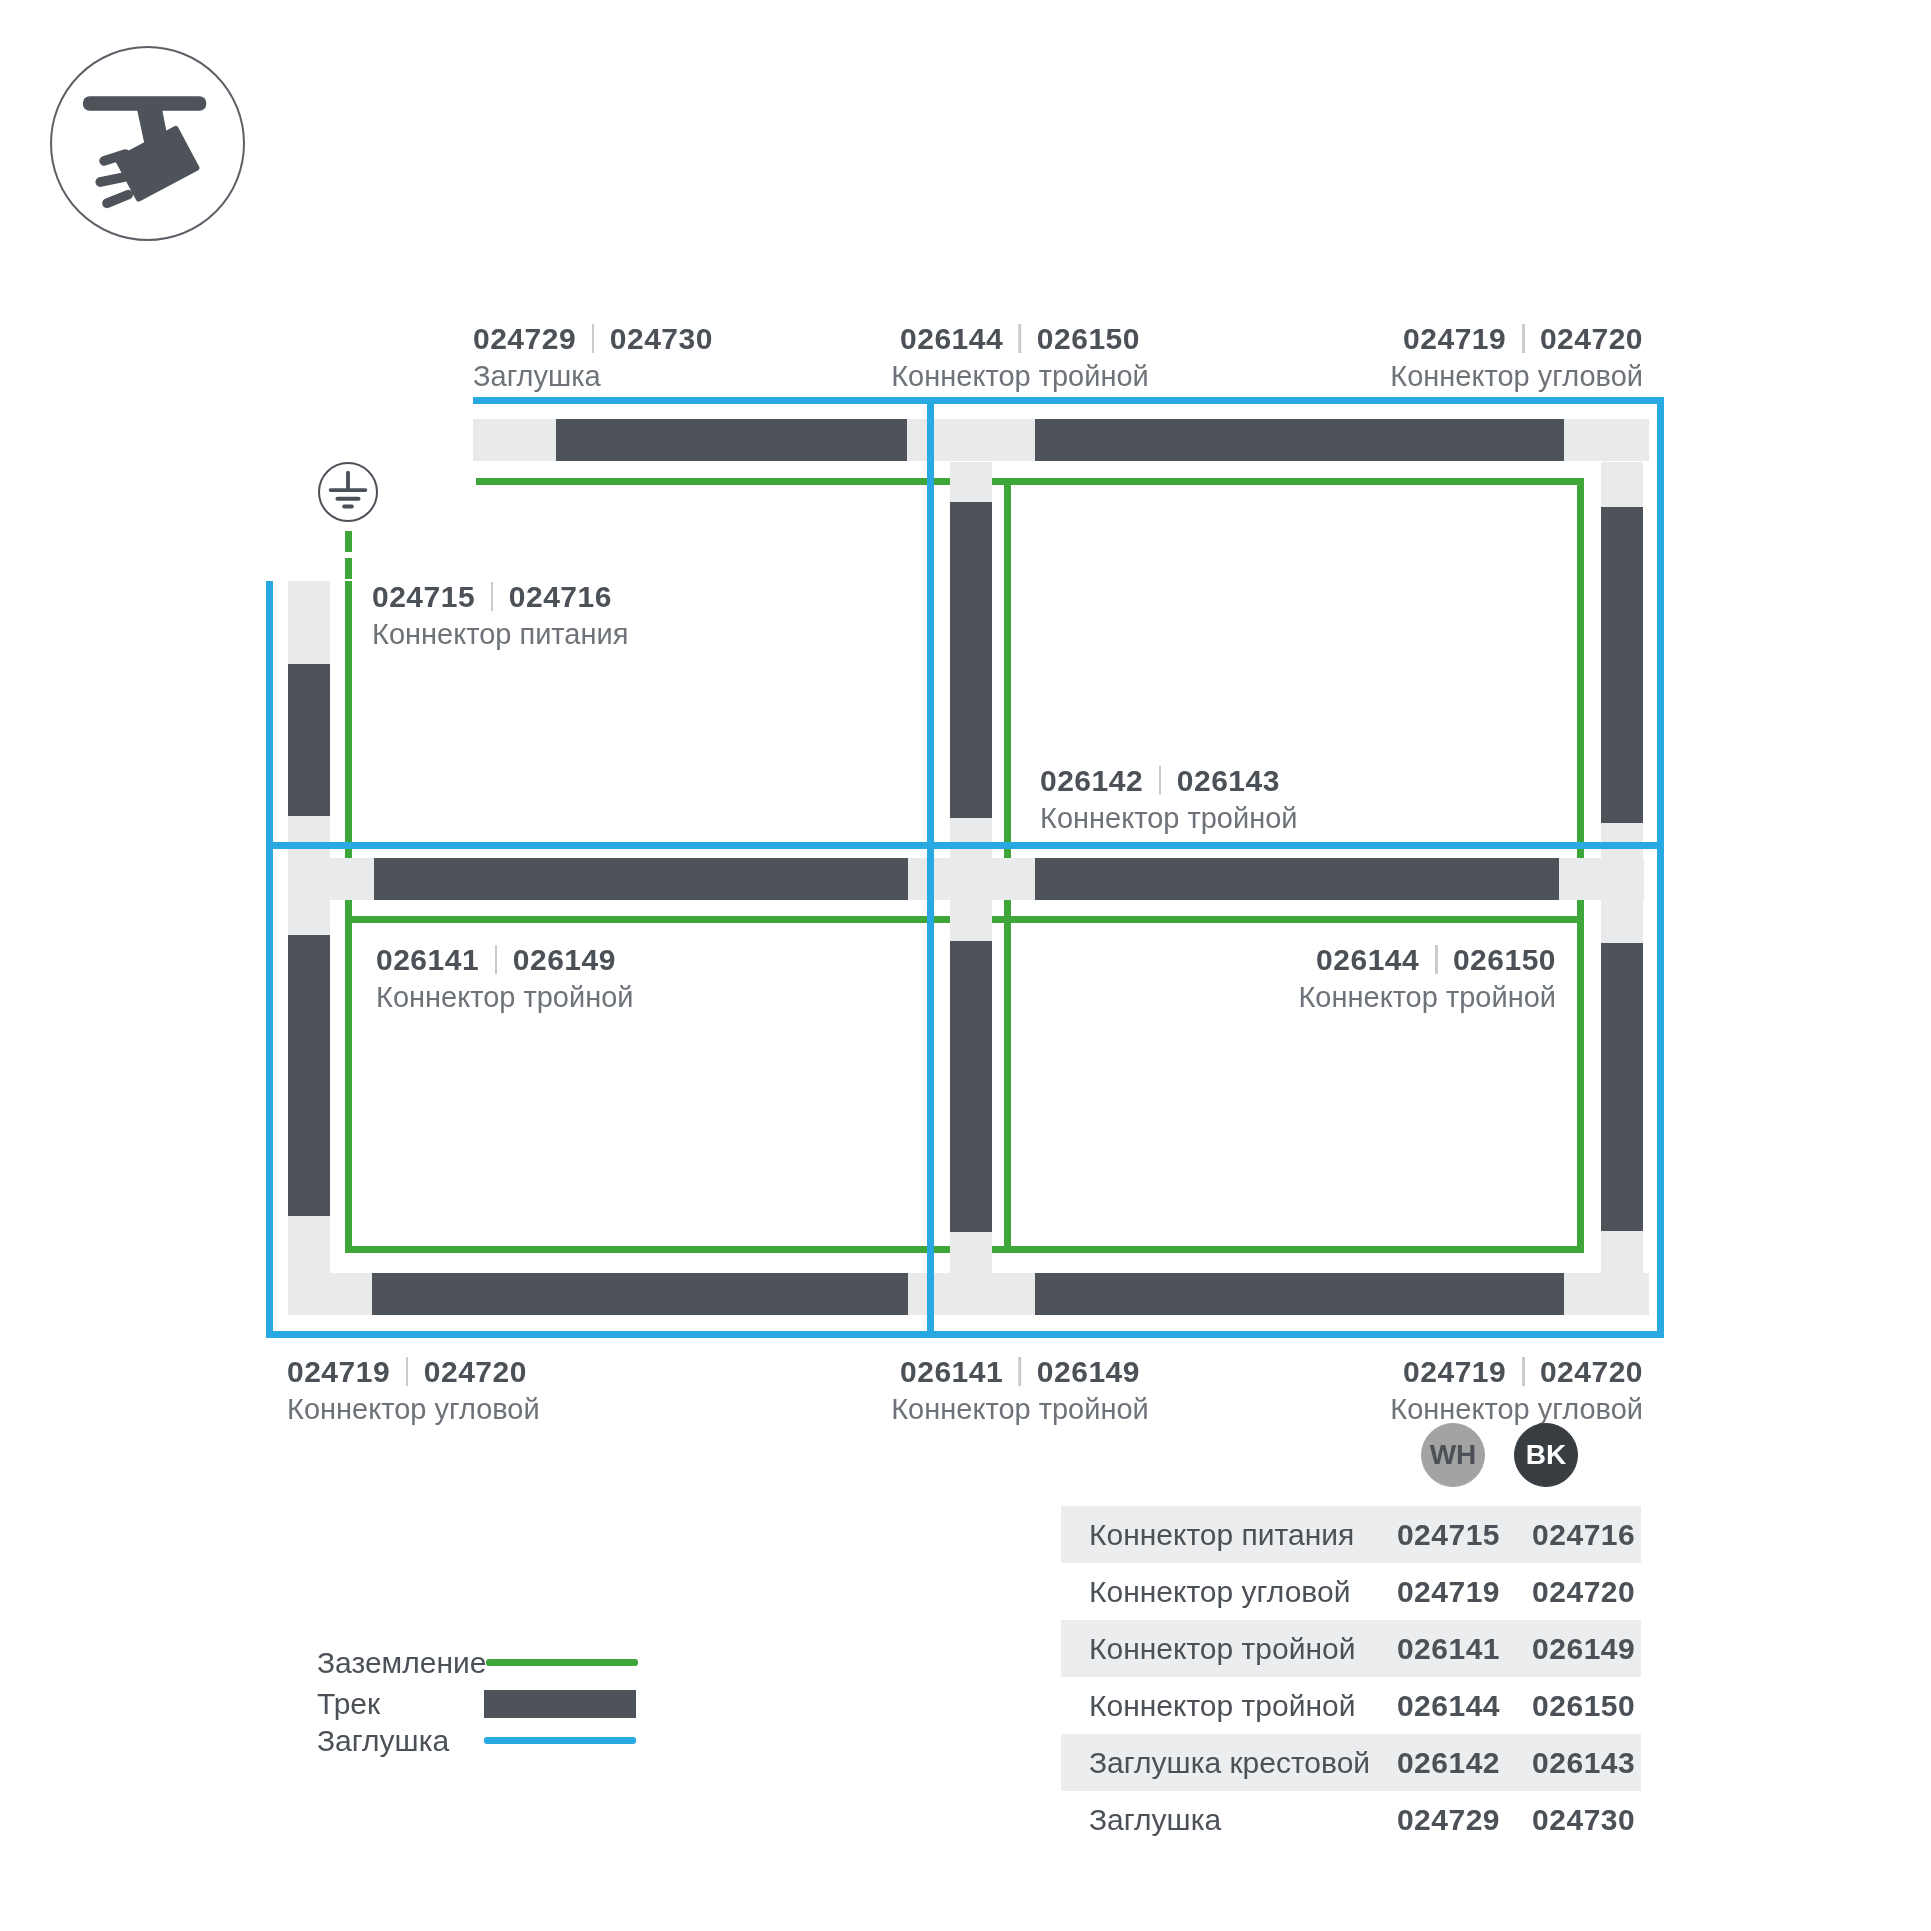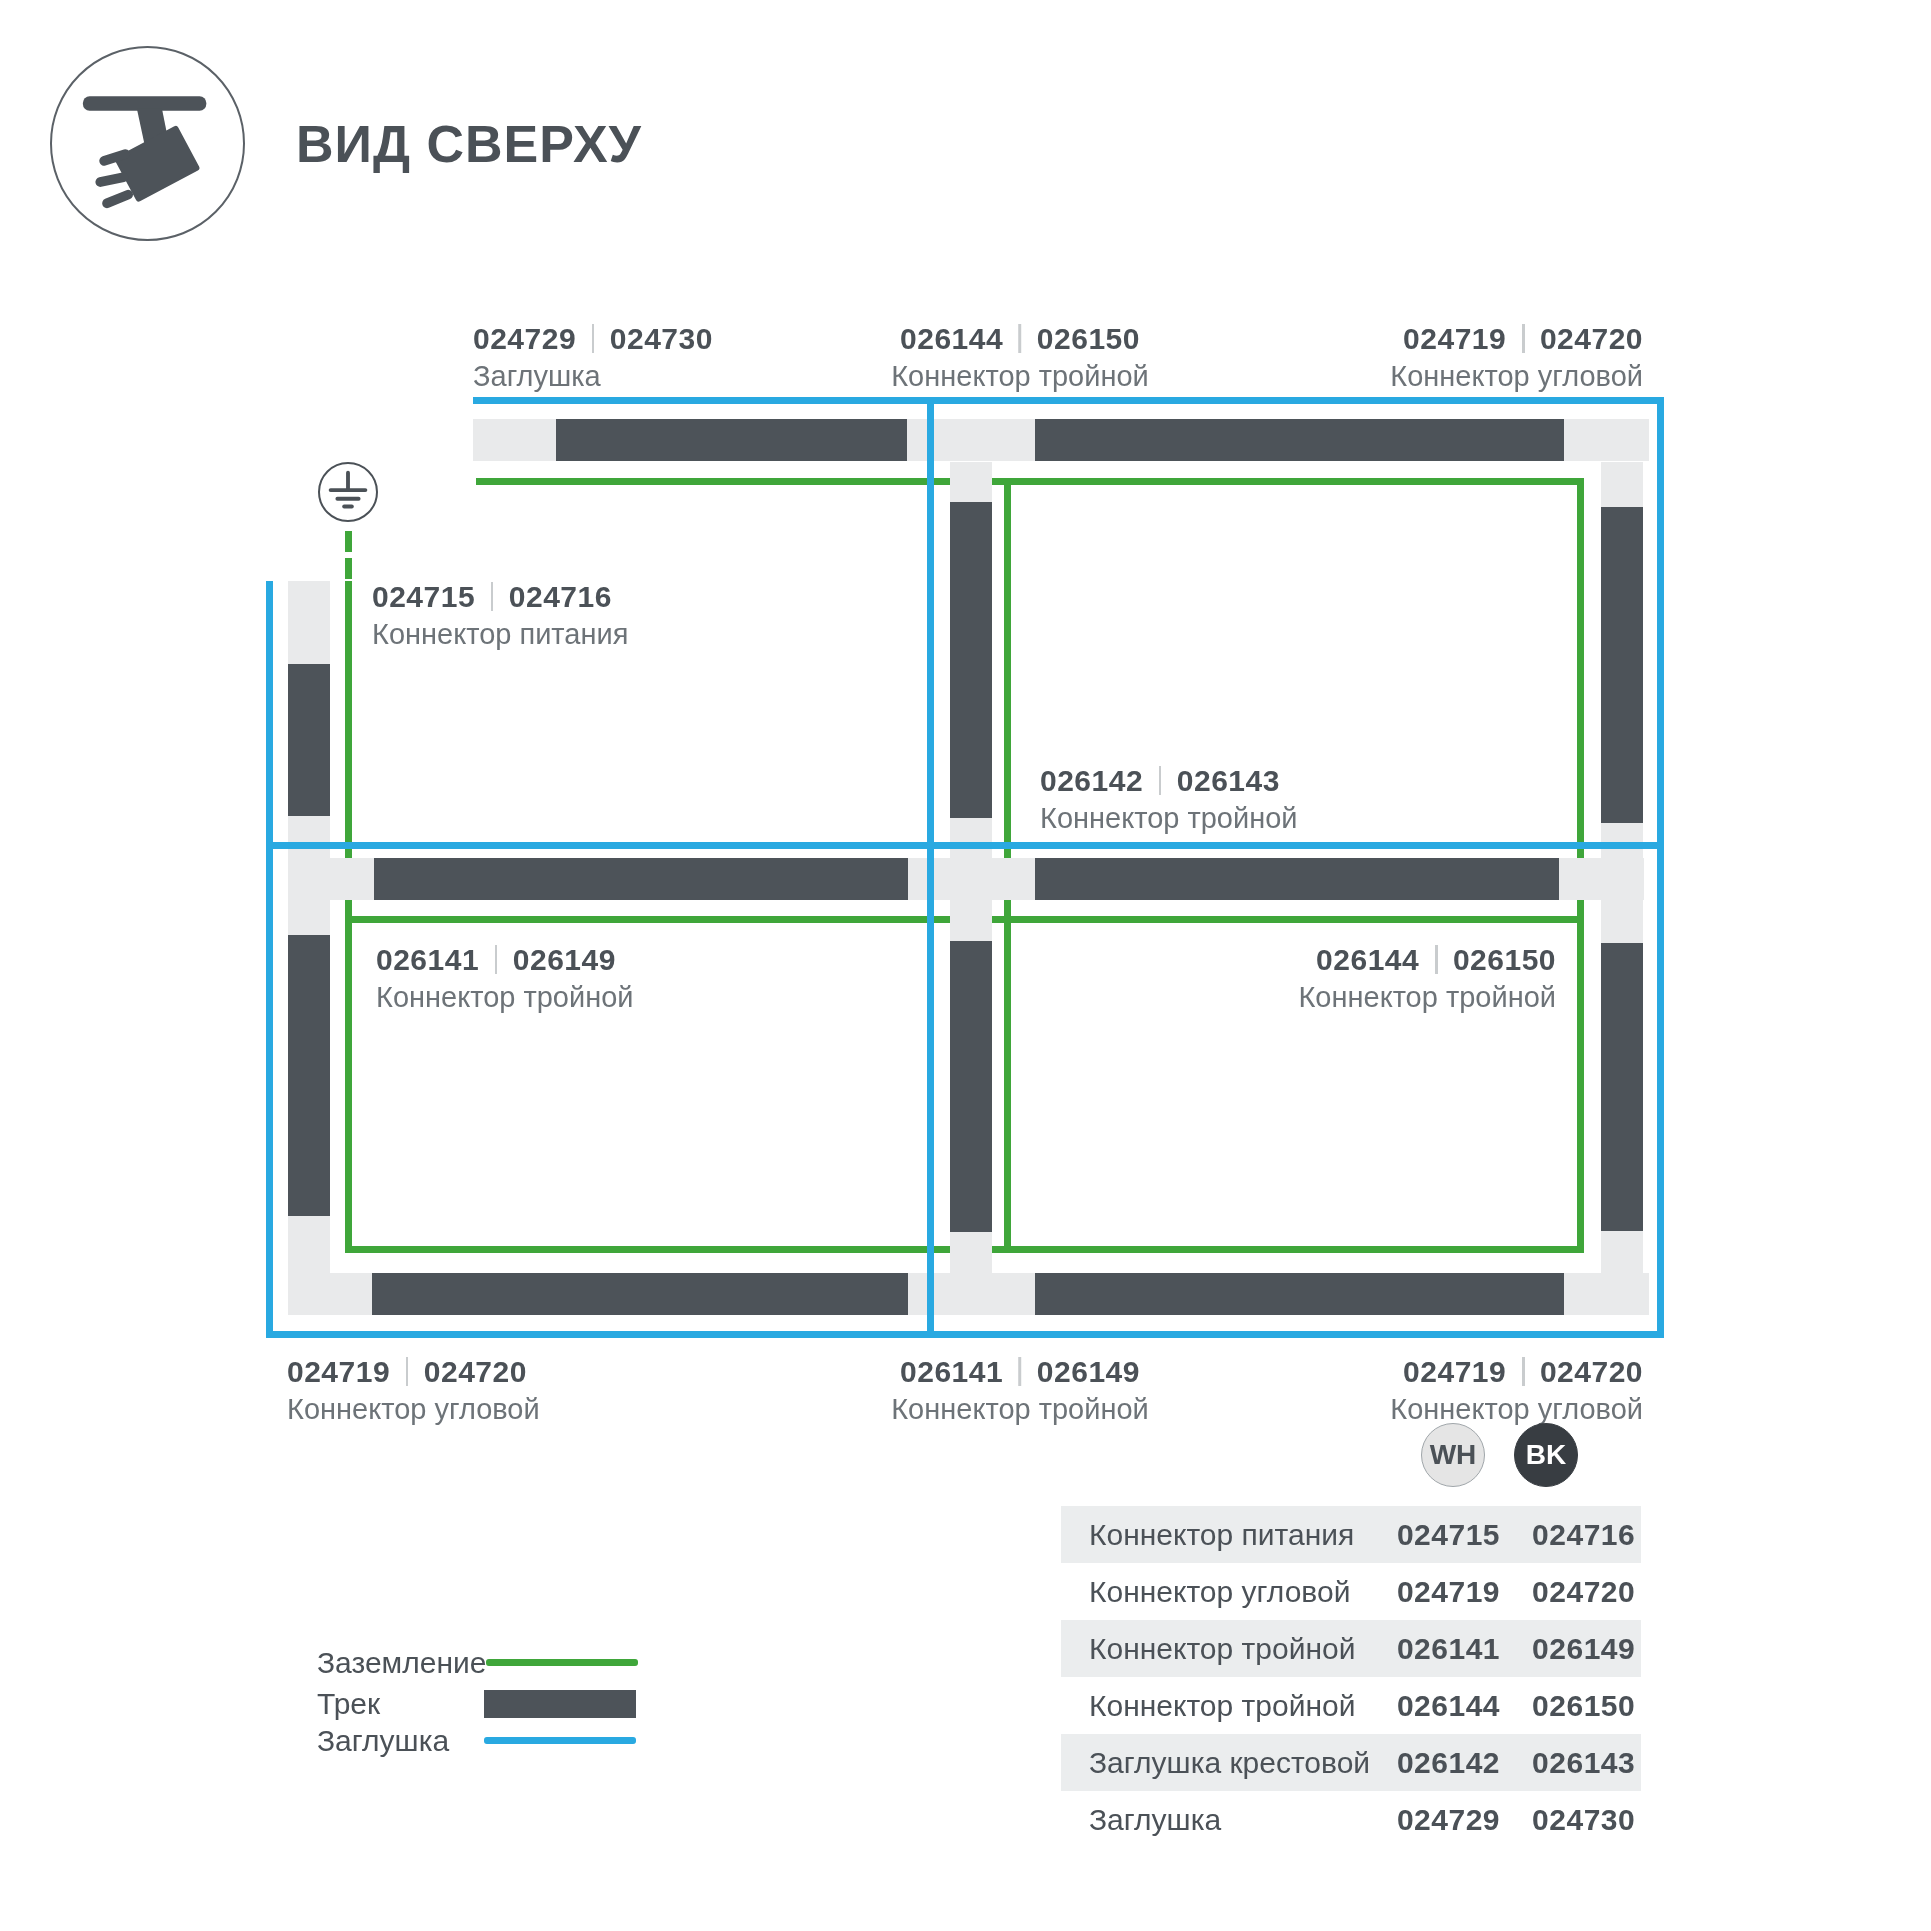--- a/index.html
+++ b/index.html
@@ -39,21 +39,21 @@
   
   .lrow{position:absolute;left:285px;width:319px;height:37px;display:flex;align-items:center;justify-content:space-between;margin-left:32px;}
   .ltext{font-size:30px;color:var(--text-dark);}
   .sw{flex:none;}
   .sw-ground{width:152px;height:6.8px;border-radius:2.9px;background:var(--ground);}
   .sw-track{width:152px;height:28px;background:var(--track);}
   .sw-neutral{width:152px;height:6.8px;border-radius:2.9px;background:var(--neutral);}
 
   
   .badge{position:absolute;width:62px;height:62px;border-radius:50%;display:flex;align-items:center;justify-content:center;font-size:28px;font-weight:600;}
-  .badge.wh{left:1421px;top:1423px;background:#e5e5e5;border:1.9px solid #a0a6aa;color:var(--text-dark);}
+  .badge.wh{left:1421px;top:1423px;background:#a3a3a3;border:1.9px solid #a0a6aa;color:var(--text-dark);}
   .badge.bk{left:1514px;top:1423px;background:var(--bk-fill);color:#fff;border:1.9px solid var(--bk-fill);}
   .ptable{position:absolute;left:1061px;top:1506px;width:580px;}
   .prow{position:relative;height:57px;display:flex;align-items:center;padding-left:28px;box-sizing:border-box;}
   .prow.stripe{background:var(--stripe);}
   .prow .rname{font-size:30px;color:var(--text-dark);}
   .prow .cwh,.prow .cbk{position:absolute;font-size:30px;font-weight:700;letter-spacing:0.5px;color:var(--text-dark);}
   .prow .cwh{right:141px;}
   .prow .cbk{right:5.8px;}
 </style>
 </head>
@@ -66,21 +66,20 @@
       <rect x="32" y="50" width="128" height="15" rx="7"></rect>
       <polygon points="88,63 114,63 121,98 97,105"></polygon>
       <rect x="72" y="94" width="74" height="52" rx="3" transform="rotate(-28 109 120)"></rect>
       <g stroke="#4d5359" stroke-width="10" stroke-linecap="round">
         <line x1="54" y1="117" x2="76" y2="110"></line>
         <line x1="50" y1="139" x2="74" y2="134"></line>
         <line x1="57" y1="161" x2="79" y2="152"></line>
       </g>
     </svg>
   </div>
-  <div class="page-title">ВИД СВЕРХУ</div>
 
   <div>
 
     <div class="g" style="left:476px;top:478px;width:1107px;height:6.8px"></div>
     <div class="g" style="left:348px;top:916px;width:1236px;height:6.8px"></div>
     <div class="g" style="left:345px;top:1246px;width:1239px;height:6.8px"></div>
     <div class="g" style="left:345px;top:581px;width:6.8px;height:670px"></div>
     <div class="g" style="left:1004px;top:480px;width:6.8px;height:771px"></div>
     <div class="g" style="left:1577px;top:478px;width:6.8px;height:773px"></div>
 

